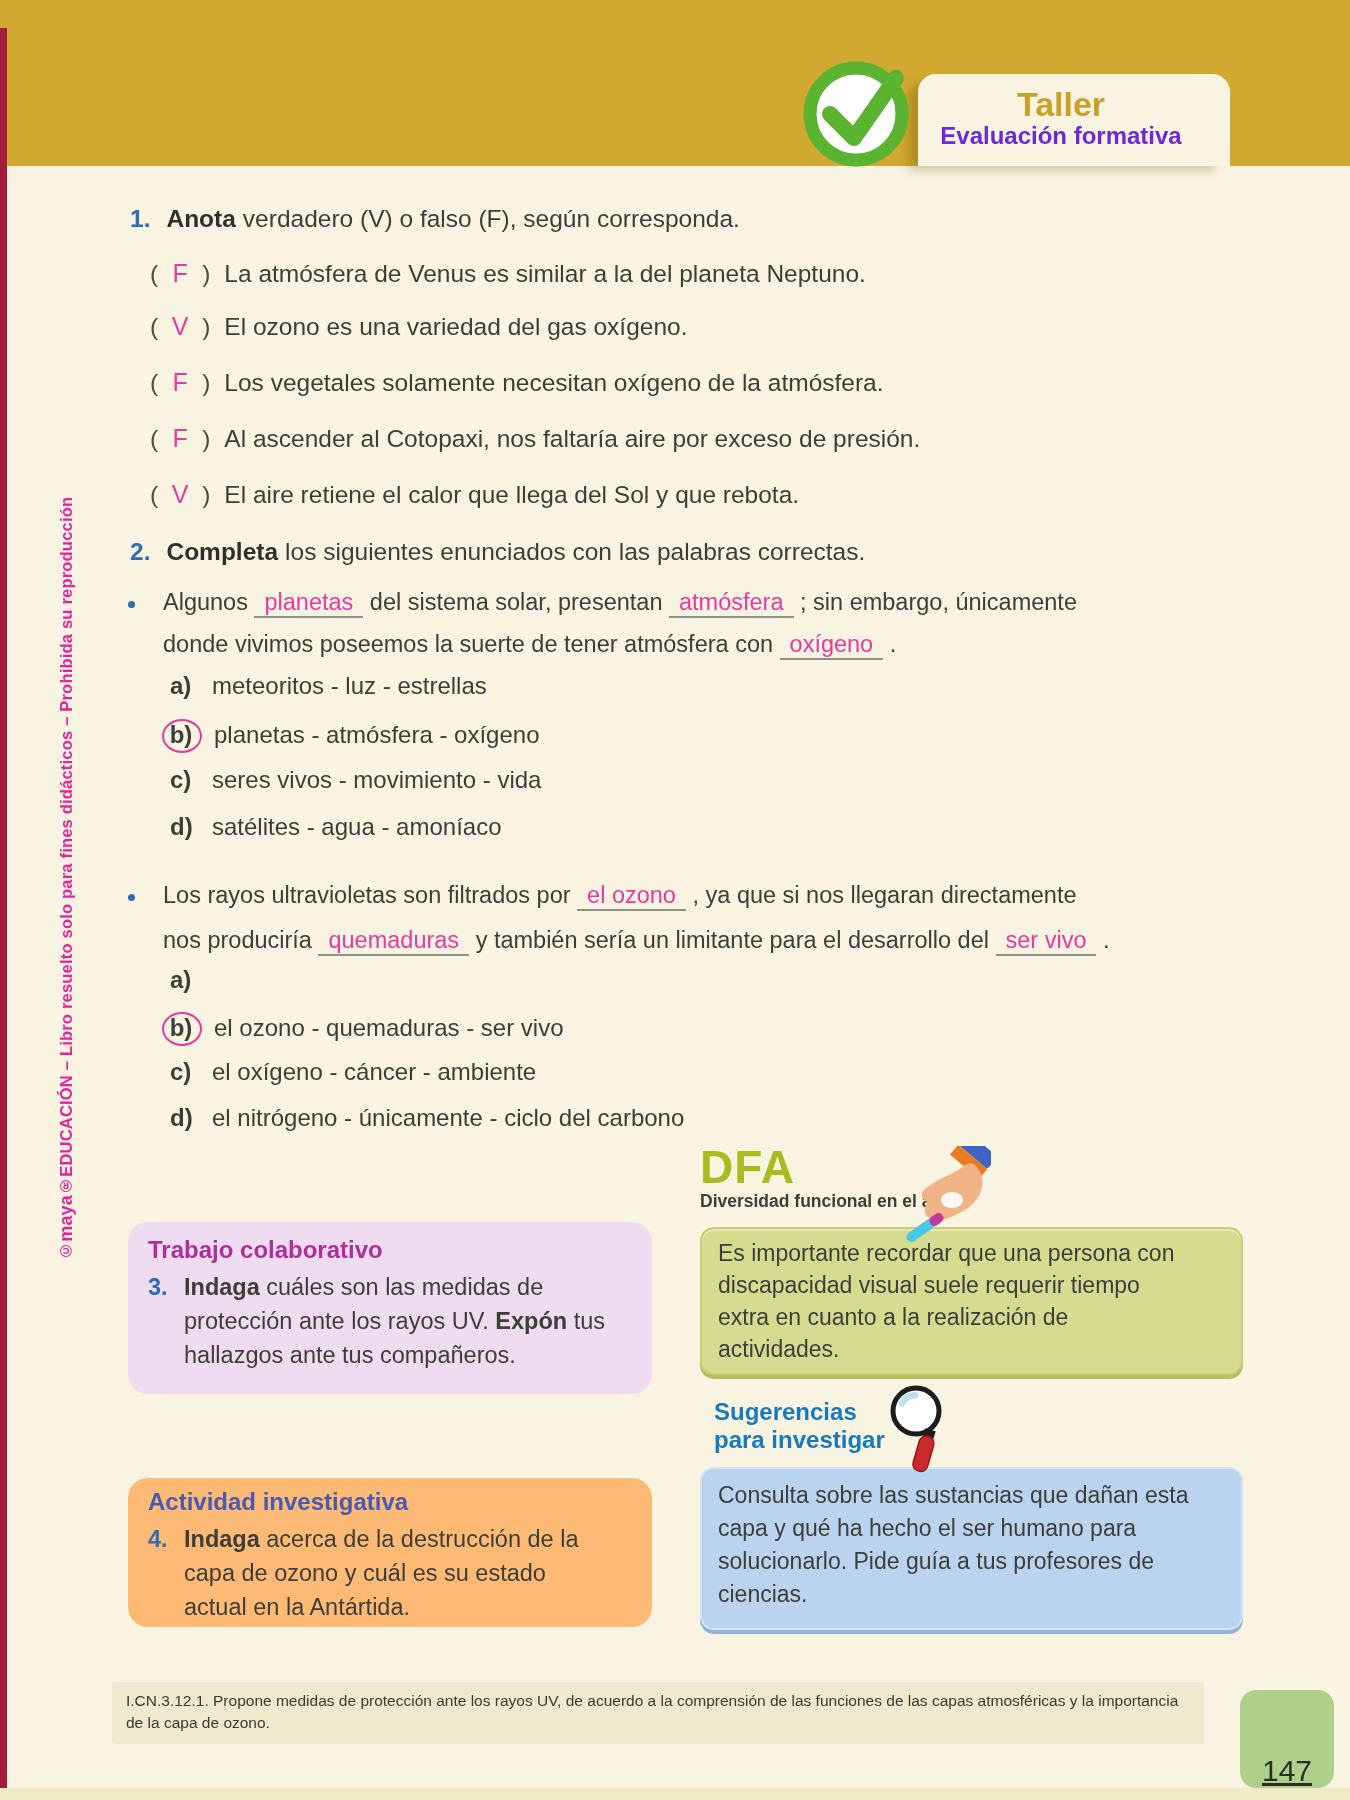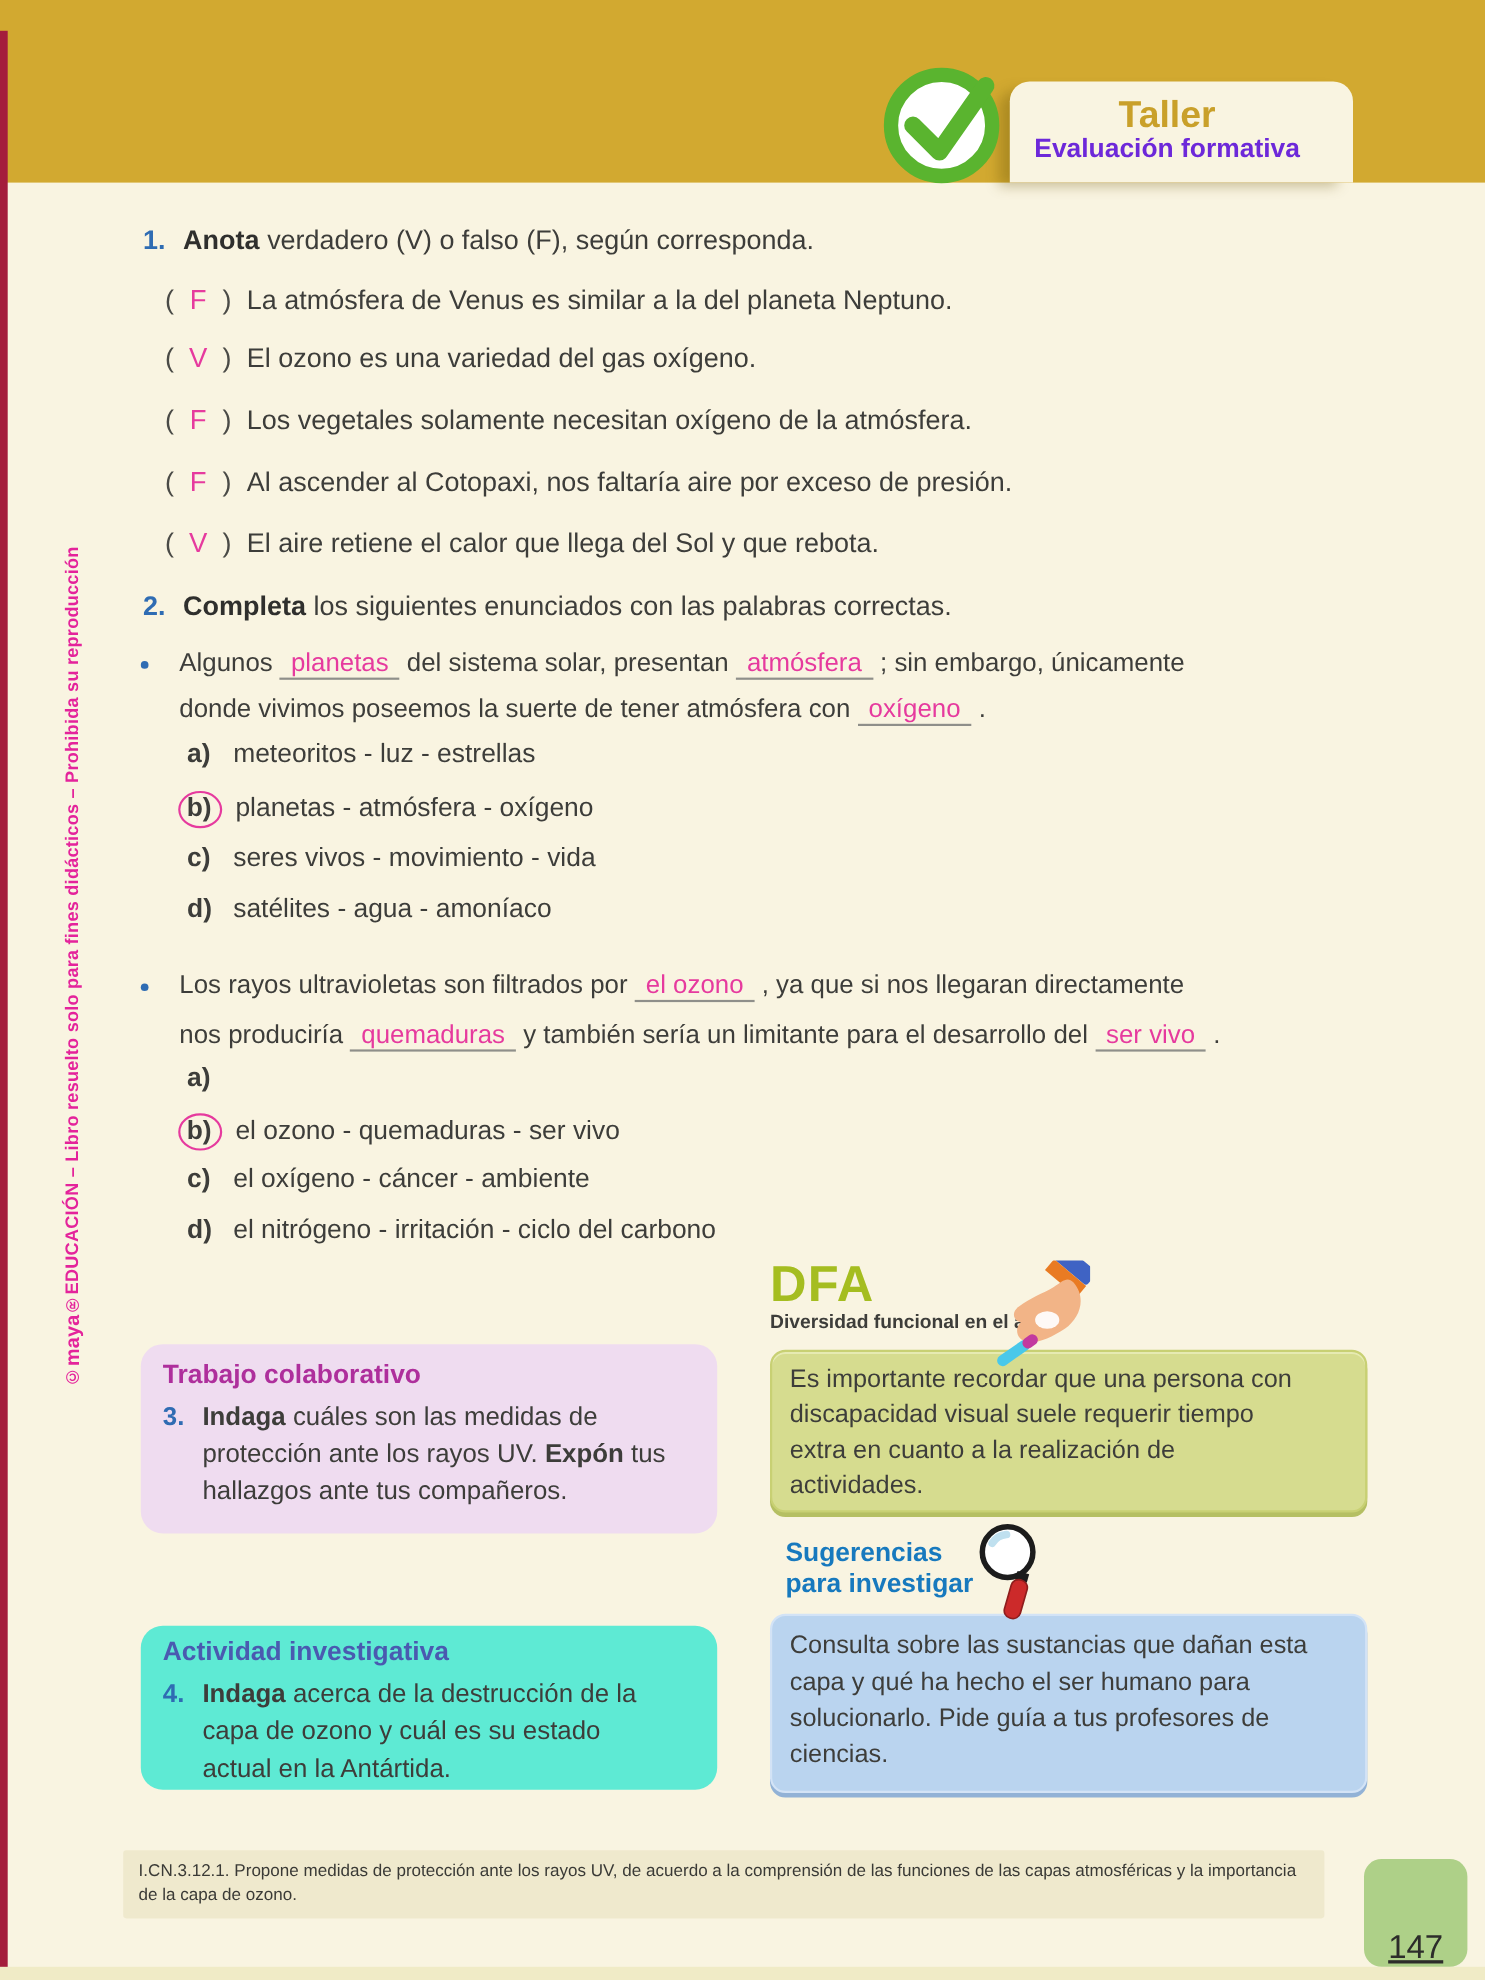--- a/index.html
+++ b/index.html
@@ -46,21 +46,21 @@
                         margin-left:-8px; min-width:26px; text-align:center; margin-right:2px; }
   .opt-text { margin-left:10px; }
 
   
   .box { box-sizing:border-box; z-index:1; }
   .box-pink { left:128px; top:1222px; width:524px; height:172px; background:#efdcf0;
               border-radius:20px; padding:14px 20px; }
   .box-title-pink { color:#ae2f9c; font-weight:bold; font-size:24px; }
   .box-item { display:flex; margin-top:6px; font-size:23.5px; line-height:34px; }
   .box-num { color:#2f6cb3; font-weight:bold; width:36px; flex:none; }
-  .box-lav { left:128px; top:1478px; width:524px; height:149px; background:#5eead4;
+  .box-lav { left:128px; top:1478px; width:524px; height:149px; background:#fdba74;
              border-radius:20px; padding:10px 20px; }
   .box-title-blue { color:#4a5ab0; font-weight:bold; font-size:24px; }
 
   .box-green { left:700px; top:1227px; width:543px; height:148px; background:#d6dc8f;
                border:2px solid #c8d073; border-radius:14px; padding:8px 16px;
                font-size:23px; line-height:32px;
                box-shadow:0 4px 0 #b5bf62, inset 0 2px 0 #e6eab2; }
   .box-blue { left:700px; top:1467px; width:543px; height:163px; background:#bad4ef;
               border:2px solid #d3e3f6; border-radius:14px; padding:10px 16px;
               font-size:23px; line-height:33px; box-shadow:0 4px 0 #92b2d6; }
@@ -196,21 +196,21 @@
   <div class="abs opt" style="top:1012px">
     <span class="opt-letter circled">b)</span>
     <span class="opt-text">el ozono - quemaduras - ser vivo</span>
   </div>
   <div class="abs opt" style="top:1058px">
     <span class="opt-letter">c)</span>
     <span class="opt-text">el oxígeno - cáncer - ambiente</span>
   </div>
   <div class="abs opt" style="top:1104px">
     <span class="opt-letter">d)</span>
-    <span class="opt-text">el nitrógeno - irritación - ciclo del carbono</span>
+    <span class="opt-text">el nitrógeno - únicamente - ciclo del carbono</span>
   </div>
 
   <div class="abs dfa-logo">
     <div class="dfa-word">DFA</div>
     <div class="dfa-tag">Diversidad funcional en el aula</div>
   </div>
   <svg class="abs hand-icon" width="95" height="100" viewBox="0 0 95 100">
     <g transform="rotate(40 72 12)">
       <rect x="56" y="-8" width="38" height="16" rx="3" fill="#3f63c4"></rect>
       <rect x="56" y="8" width="38" height="13" fill="#e97b23"></rect>

